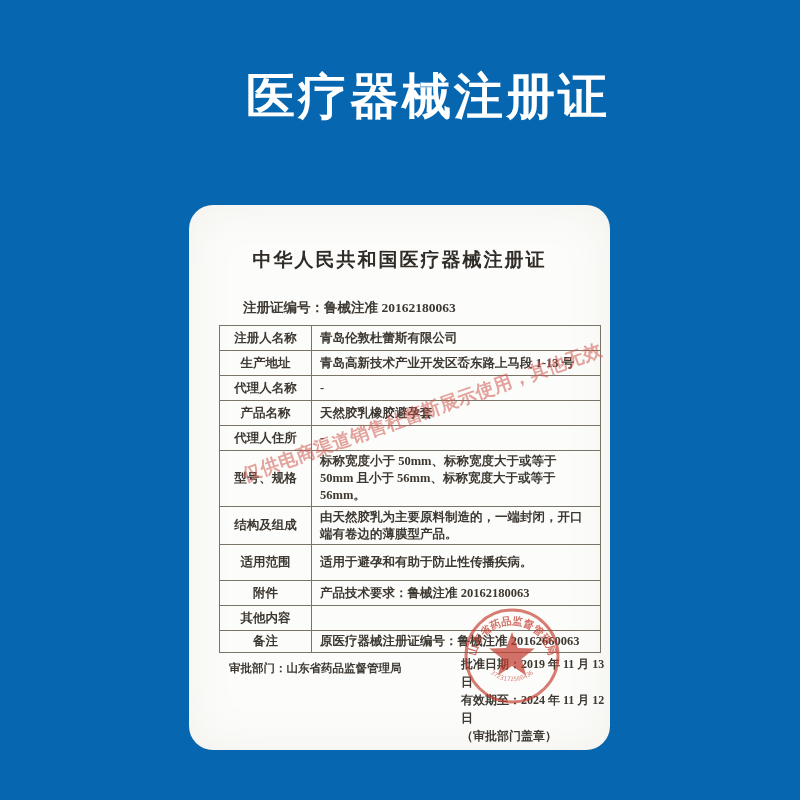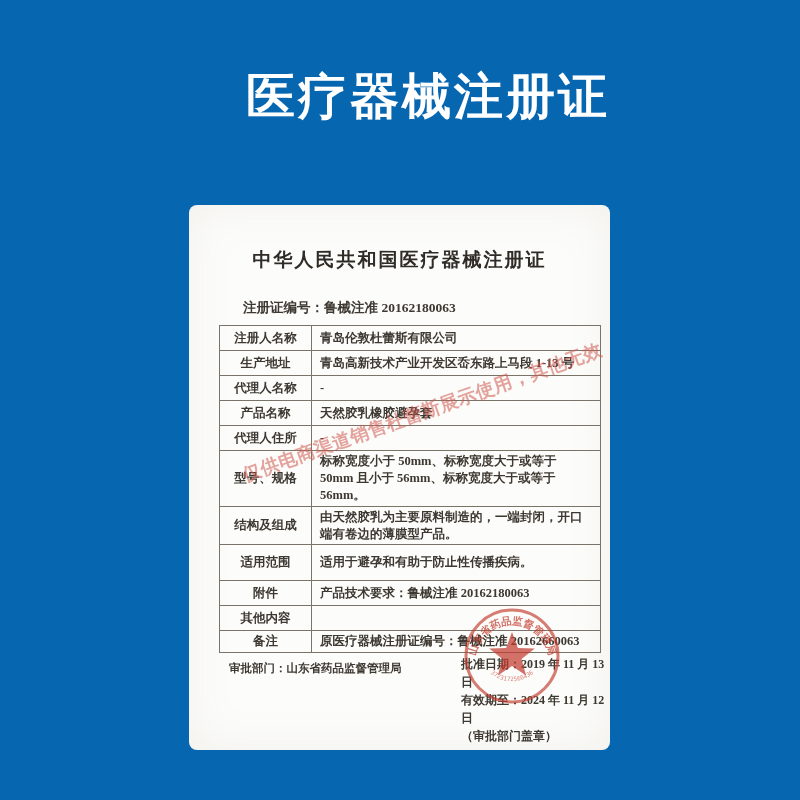--- a/index.html
+++ b/index.html
@@ -11,21 +11,21 @@
   }
   .hero { position:absolute; top:0; left:0; width:800px; text-align:center; color:#ffffff;margin-left:28px; }
   .hero-title {
     margin-top:70px; font-size:49px; font-weight:700; letter-spacing:3px; line-height:1.1;
   }
   .hero-subtitle {
     margin-top:8px; font-size:29px; font-weight:400; letter-spacing:1px;
   }
   .card {
     position:absolute; left:189px; top:205px; width:421px; height:545px;
-    background:#fcfcfa; border-radius:8px; overflow:hidden;
+    background:#fcfcfa; border-radius:24px; overflow:hidden;
     box-shadow: inset 0 0 45px rgba(150,140,120,0.10);
     font-family:"Liberation Serif","DejaVu Serif",serif;
     color:#3d3831;
   }
   .cert-heading {
     position:absolute; top:42px; left:0; width:100%; text-align:center;
     font-size:19px; font-weight:700; letter-spacing:2px; color:#2f2b26;
   }
   .reg-no {
     position:absolute; top:94px; left:54px; font-size:13.5px; font-weight:700;

